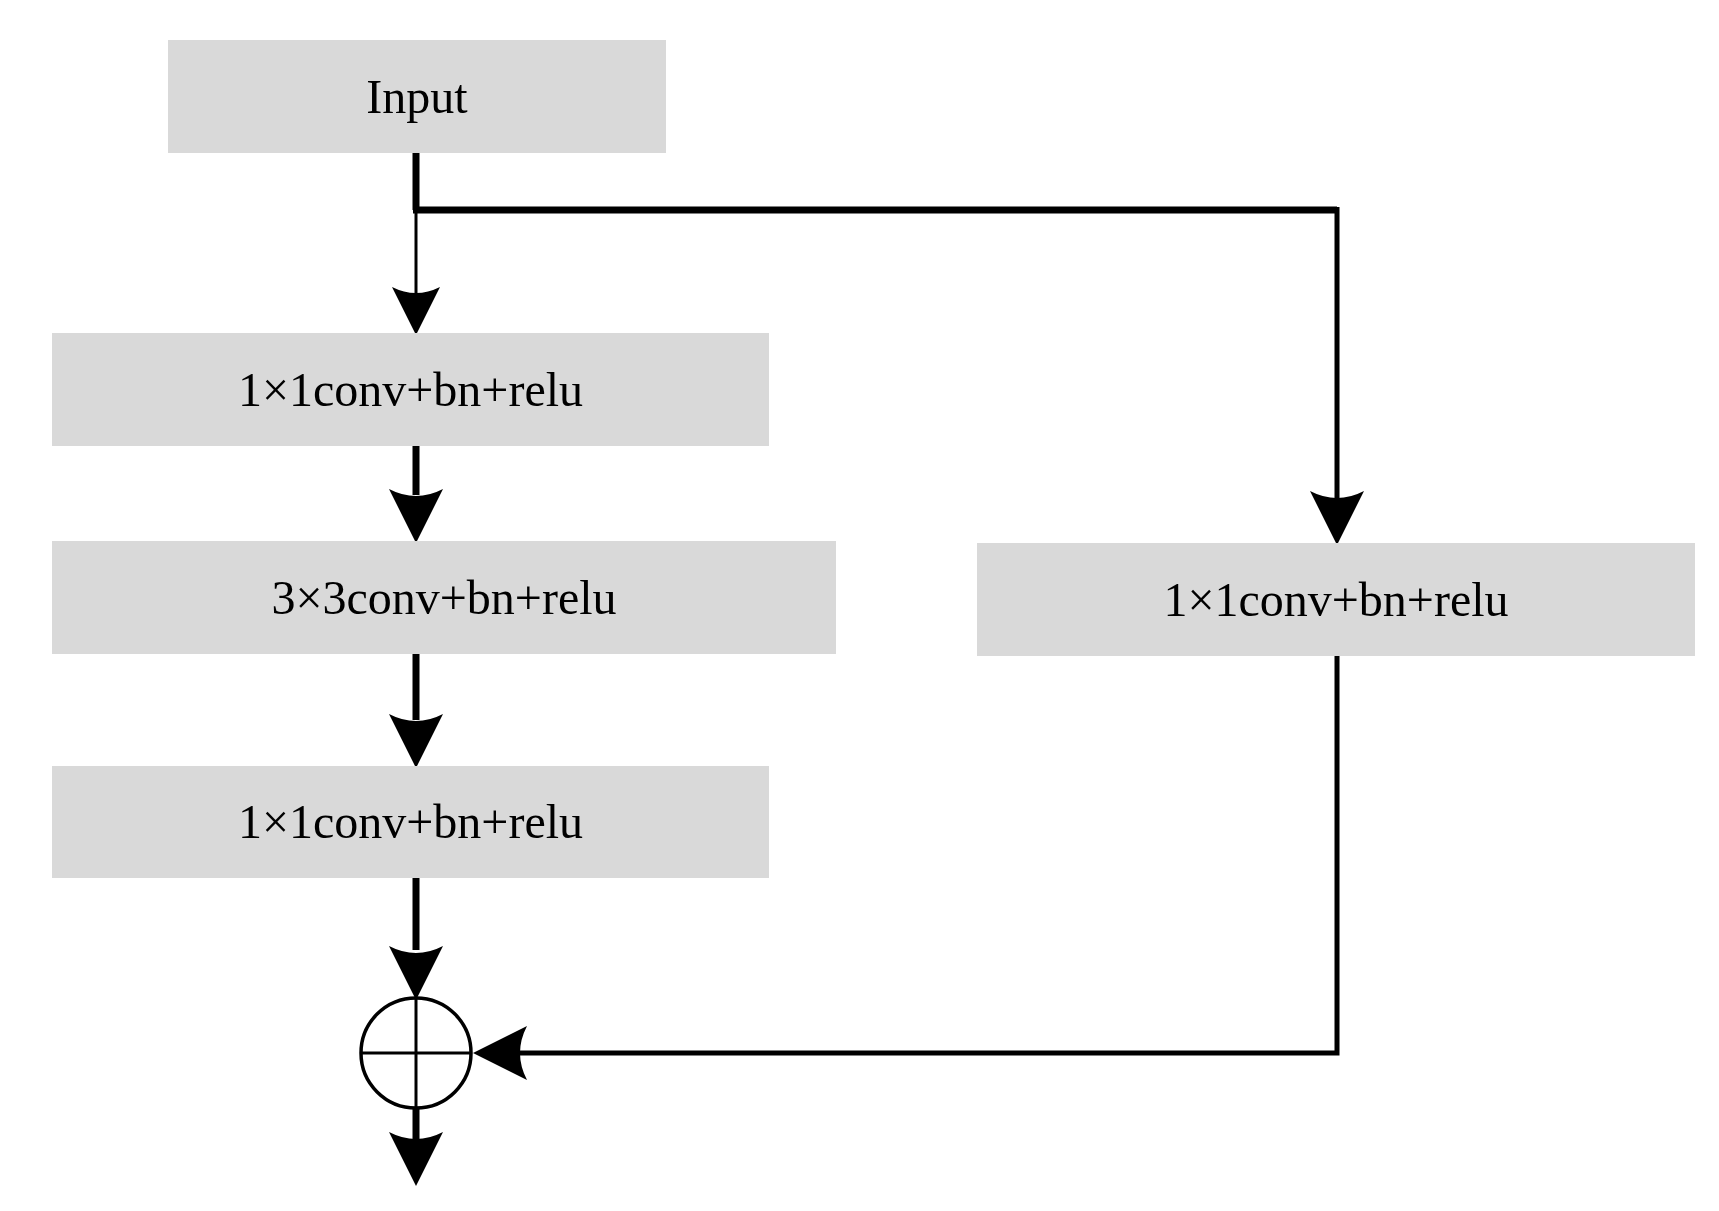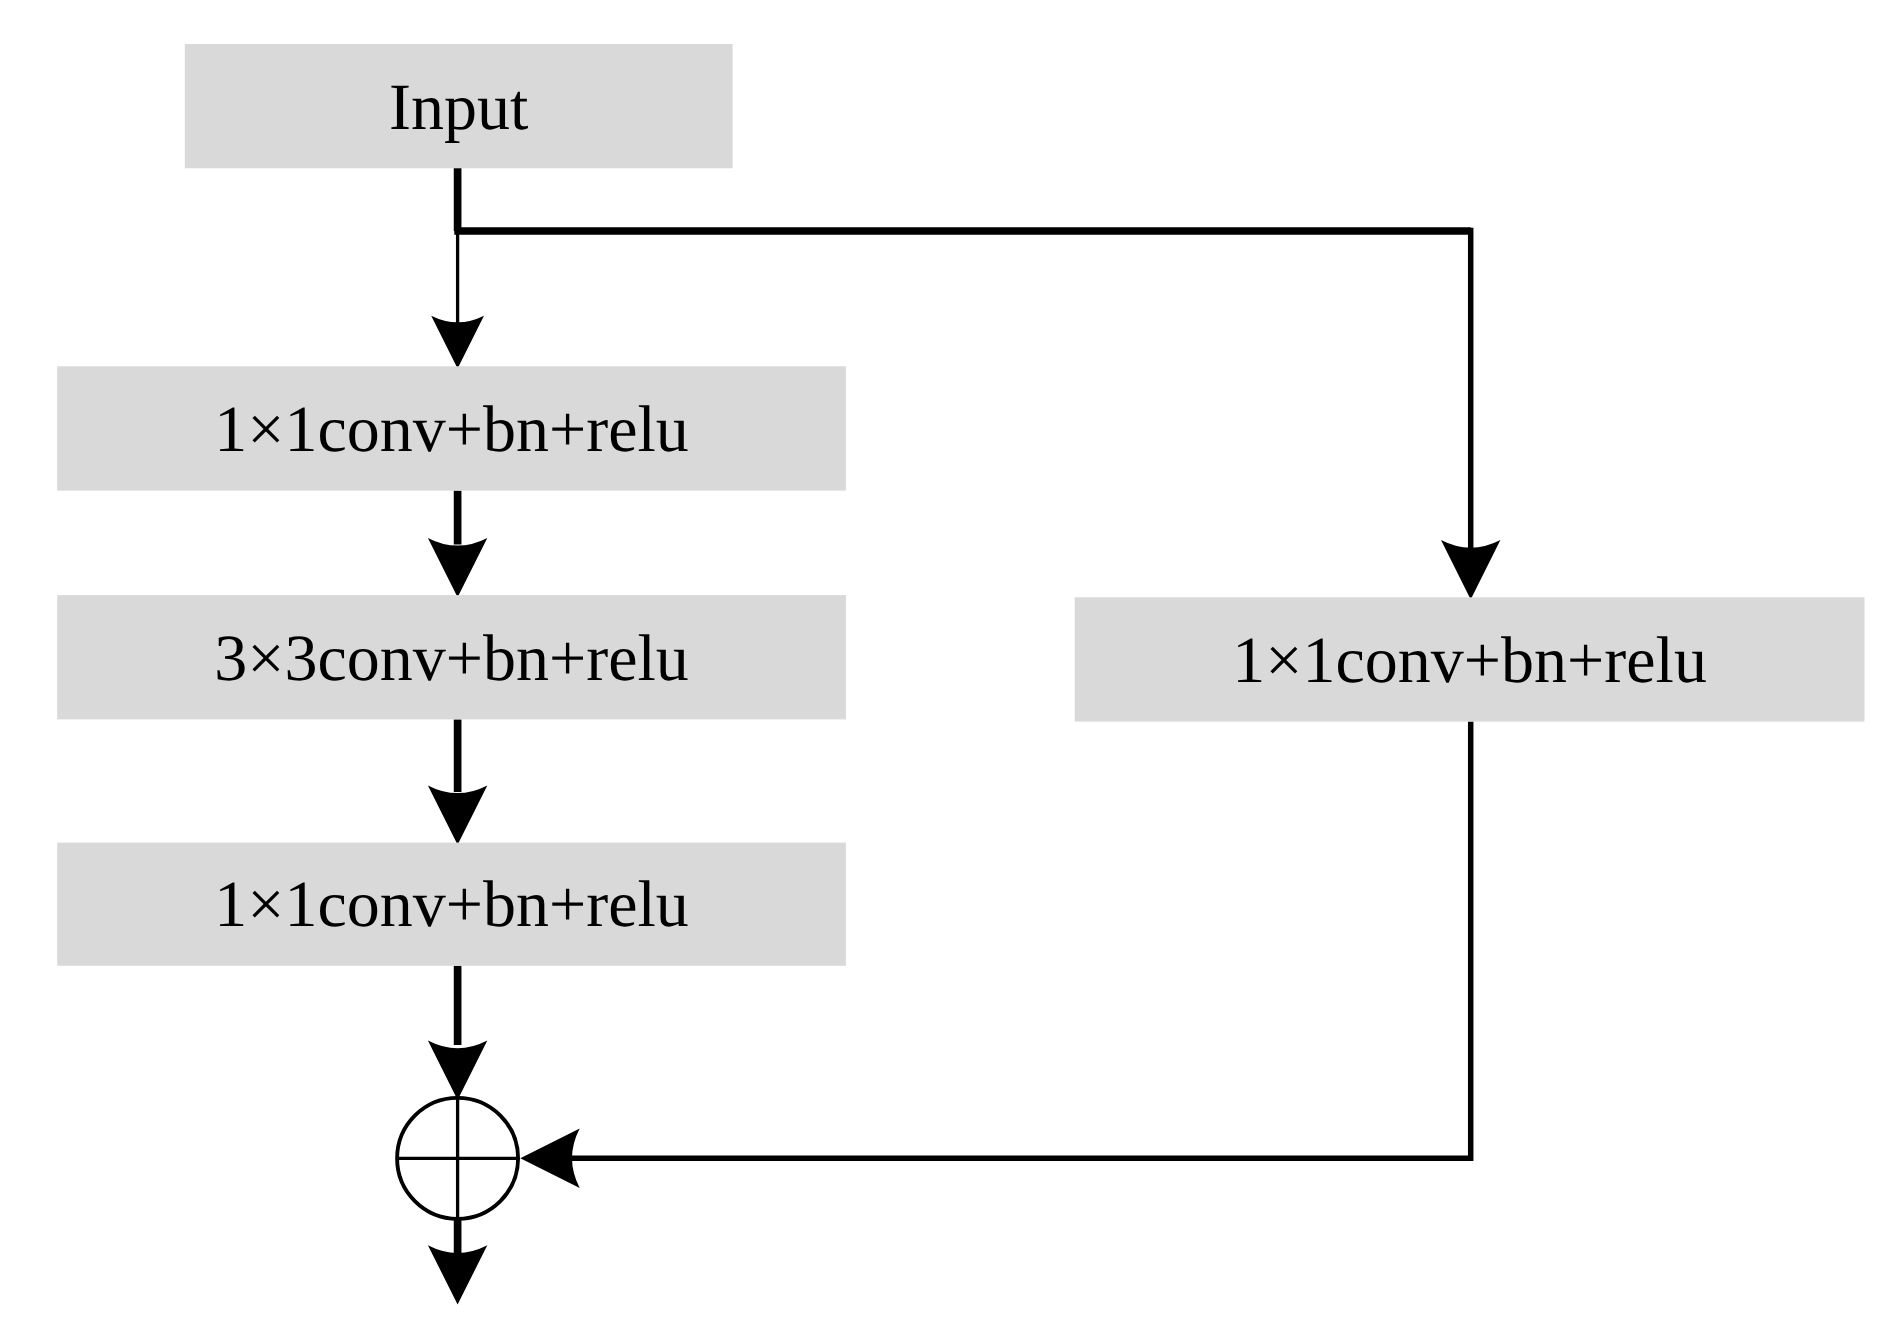--- a/index.html
+++ b/index.html
@@ -22,27 +22,27 @@
     width: 1719px;
     height: 1211px;
   }
   .node {
     position: absolute;
     background: #d9d9d9;
     display: flex;
     align-items: center;
     justify-content: center;
     color: #000000;
-    font-size: 60px;
+    font-size: 48px;
     line-height: 1;
     white-space: nowrap;
   }
   .node-input    { left: 168px; top: 40px;  width: 498px; height: 113px; }
   .node-conv1    { left: 52px;  top: 333px; width: 717px; height: 113px; }
-  .node-conv2    { left: 52px;  top: 541px; width: 717px; height: 113px; }
+  .node-conv2    { left: 52px;  top: 541px; width: 784px; height: 113px; }
   .node-conv3    { left: 52px;  top: 766px; width: 717px; height: 112px; }
   .node-shortcut { left: 977px; top: 543px; width: 718px; height: 113px; }
   .edge { stroke: #000000; fill: none; }
   .head { fill: #000000; stroke: none; }
 </style>
 </head>
 <body>
 
 <div class="canvas">
 

